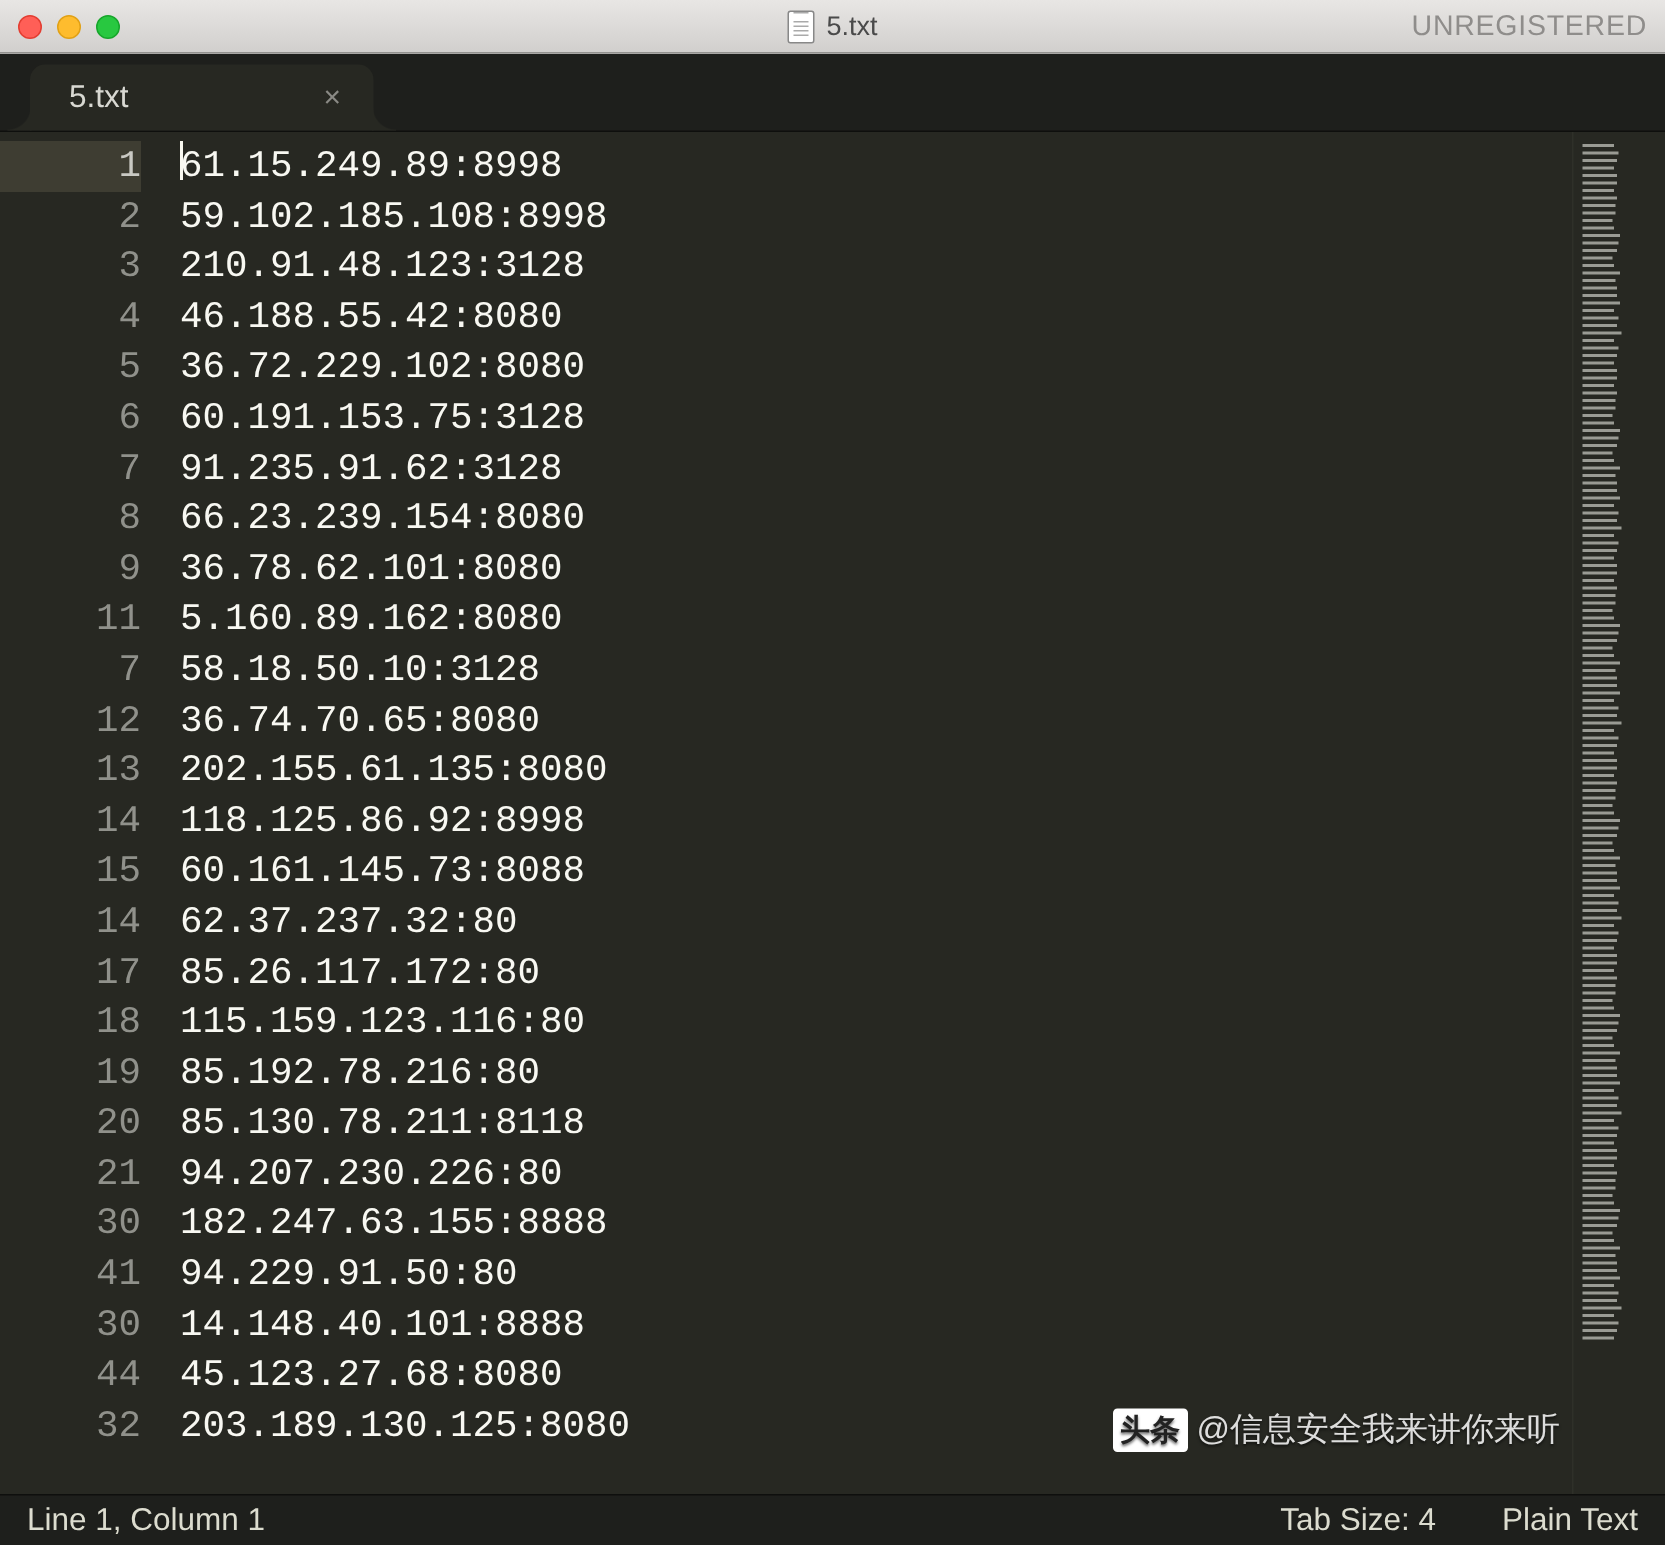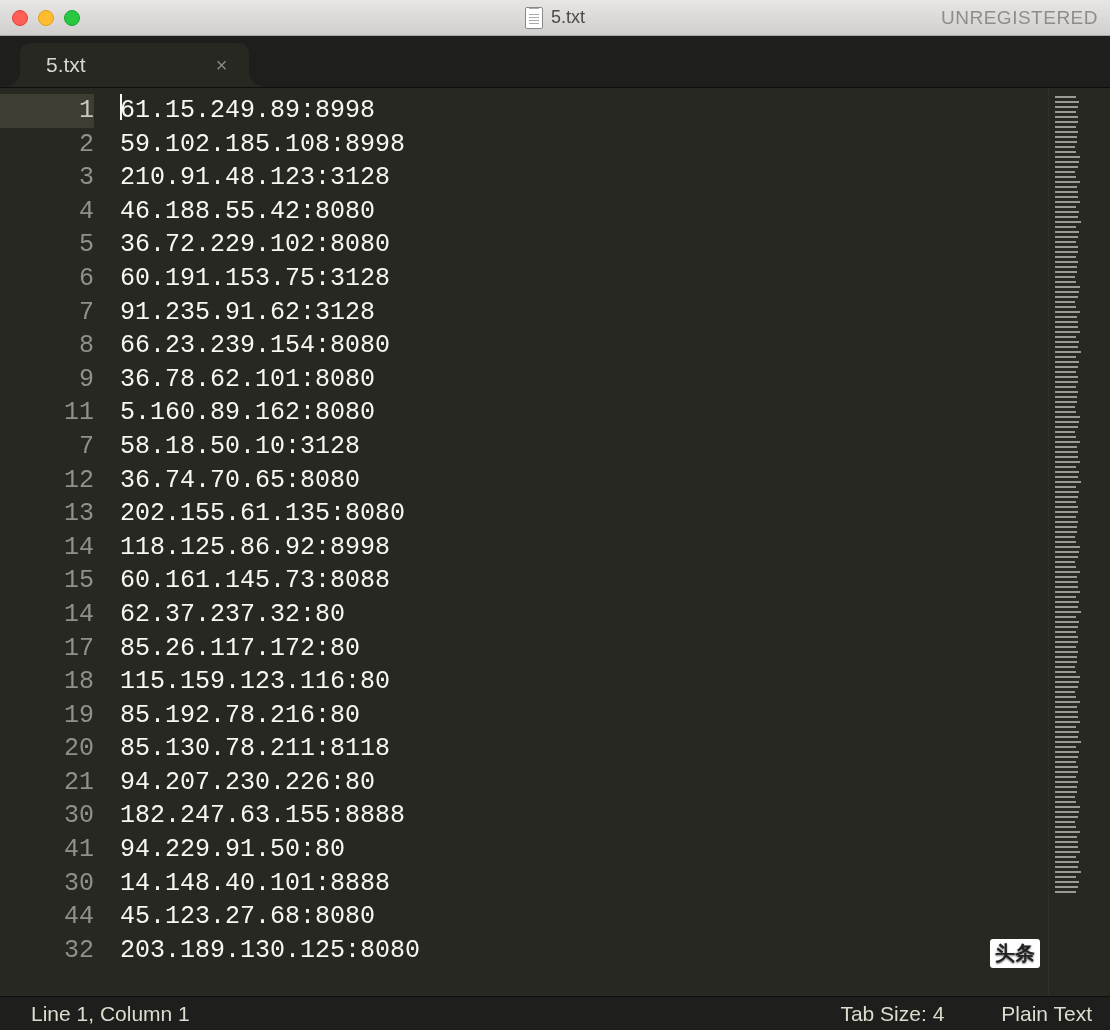--- a/index.html
+++ b/index.html
@@ -109,21 +109,21 @@
 .mm-lines { padding-top: 2px; }
 
 .statusbar {
   height: 34px; background: #1e1f1c; color: #dcdccf;
   display: flex; align-items: center;
   padding: 0 18px; font-size: 21px;
   font-family: -apple-system, "Helvetica Neue", Arial, sans-serif;
   border-top: 1px solid #0e0f0d;
 }
 .statusbar .spacer { flex: 1; }
-.statusbar .field { padding: 0 22px; margin-left: 13px; }
+.statusbar .field { padding: 0 22px; }
 
 .watermark {
   position: absolute; right: 70px; bottom: 28px;
   color: rgba(255,255,255,0.85); font-size: 22px;
   font-family: -apple-system, "PingFang SC", "Helvetica Neue", sans-serif;
   display: flex; align-items: center; gap: 6px;
   text-shadow: 0 1px 2px rgba(0,0,0,0.6);
 }
 .watermark .logo {
   background: #fff; color: #222; font-weight: bold;
@@ -344,20 +344,21 @@
         <div class="mm-line" style="width: 46.2%;"></div>
         <div class="mm-line" style="width: 53.2%;"></div>
         <div class="mm-line" style="width: 42%;"></div>
         <div class="mm-line" style="width: 49%;"></div>
         <div class="mm-line" style="width: 47.6%;"></div>
         <div class="mm-line" style="width: 43.4%;"></div>
       </div>
   </div>
   <div class="watermark">
     <span class="logo">头条</span>
+    <span>@信息安全我来讲你来听</span>
   </div>
 </div>
 
 <div class="statusbar">
   <div class="field" style="padding-left:0">Line 1, Column 1</div>
   <div class="spacer"></div>
   <div class="field">Tab Size: 4</div>
   <div class="field" style="padding-right:0">Plain Text</div>
 </div>
 

